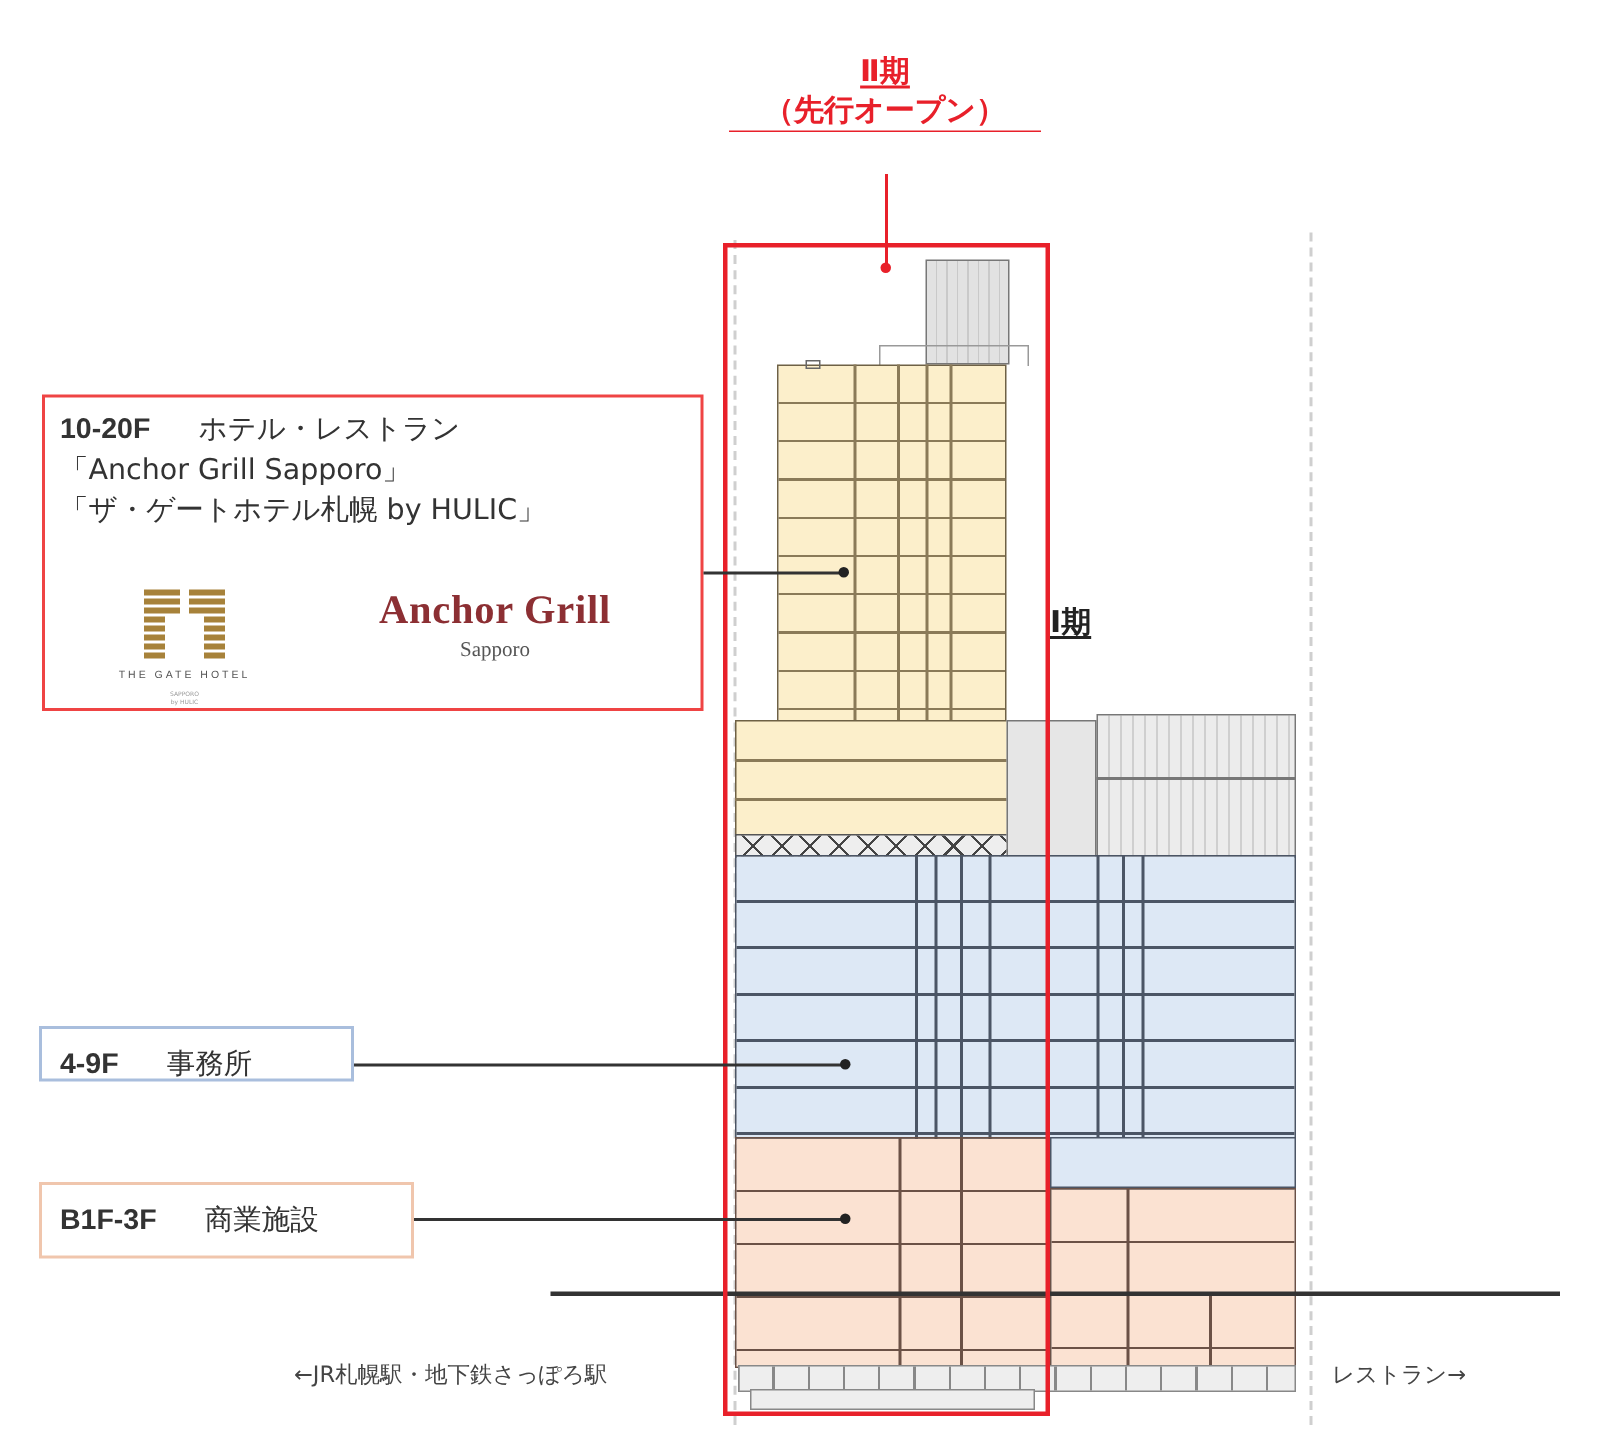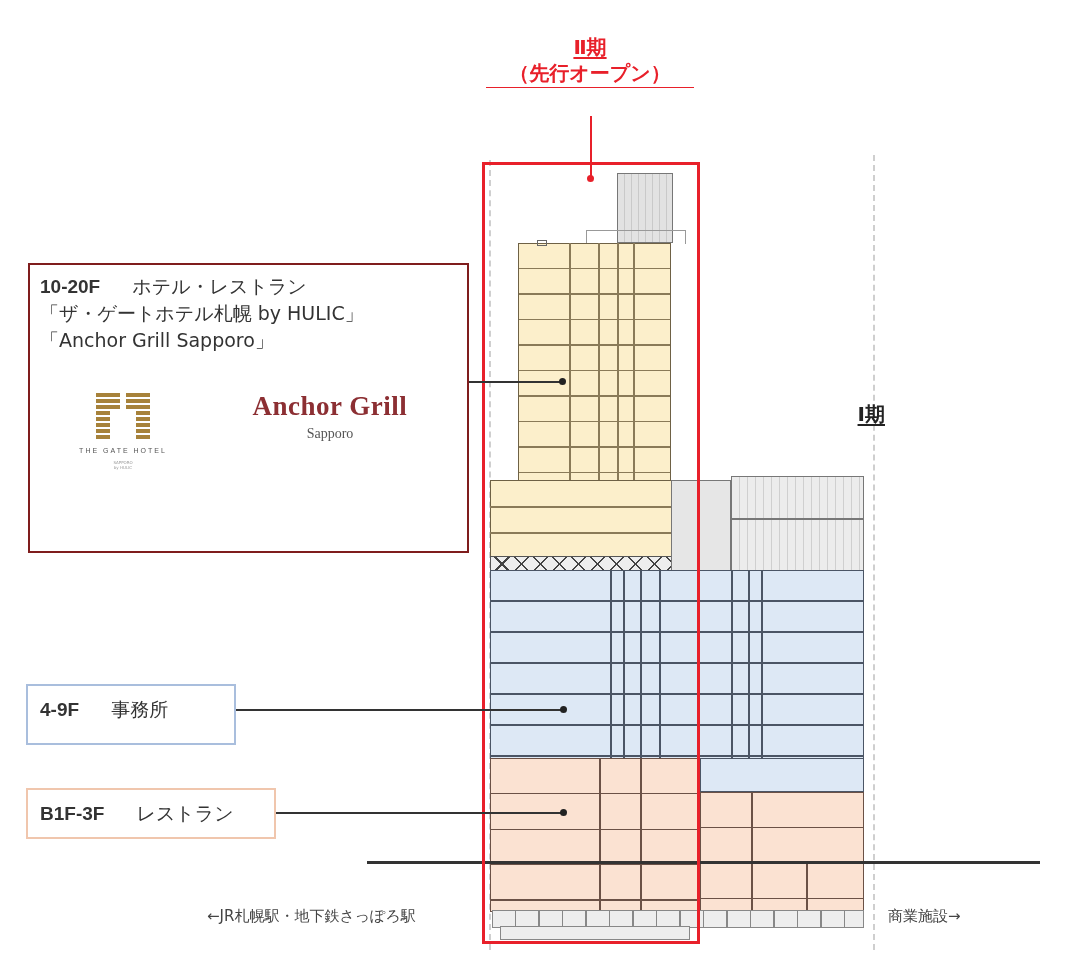--- a/index.html
+++ b/index.html
@@ -5,29 +5,29 @@
   html, body { margin: 0; padding: 0; background: #ffffff; }
   body { width: 1080px; height: 967px; position: relative; overflow: hidden;
          font-family: "DejaVu Sans", "Liberation Sans", sans-serif; color: #333; }
   .abs { position: absolute; }
 
   
   .phase2-title { left: 486px; top: 34px; width: 208px; text-align: center; color: #e8202a;
                   font-weight: bold; font-size: 20px; line-height: 26px; }
   .phase2-title .l1 { display: inline-block; text-decoration: underline; text-underline-offset: 3px; }
   .phase2-title .l2 { display: block; border-bottom: 1.5px solid #e8202a; padding-bottom: 1px; }
-  .phase1-title { left: 700px; top: 400px; width: 185px; text-align: right; color: #222;
+  .phase1-title { left: 700px; top: 400px; width: 185px; text-align: left; color: #222;
                   font-size: 20px; line-height: 28px; font-weight: bold; }
   .phase1-title .l1 { display: inline-block; text-decoration: underline; text-underline-offset: 3px; }
   .phase1-title .l2 { display: block; }
 
   
   .box { position: absolute; background: #fff; box-sizing: border-box; }
-  .box-hotel { left: 28px; top: 263px; width: 441px; height: 290px; border: 2px solid #7f1d1d; }
-  .box-office { left: 26px; top: 684px; width: 210px; height: 61px; border: 2px solid #a9bedd; }
+  .box-hotel { left: 28px; top: 263px; width: 441px; height: 211px; border: 2px solid #ef4444; }
+  .box-office { left: 26px; top: 684px; width: 210px; height: 37px; border: 2px solid #a9bedd; }
   .box-retail { left: 26px; top: 788px; width: 250px; height: 51px; border: 2px solid #f0c6ad; }
   .box-text { font-size: 19px; color: #333; line-height: 27px; }
   .floor { font-weight: bold; font-family: "Liberation Sans", sans-serif; margin-right: 26px; }
 
   .hotel-lines { left: 10px; top: 8px; }
   .logo-gate { left: 30px; top: 118px; width: 126px; height: 96px; }
   .logo-gate .bars { position: absolute; left: 36px; top: 10px; width: 54px; height: 50px; }
   .bar { position: absolute; height: 3.5px; background: #a7823a; }
   .gate-name { position: absolute; left: 0; width: 126px; top: 64px; text-align: center;
                font-size: 7px; letter-spacing: 2px; color: #555; font-family: "Liberation Sans", sans-serif; }
@@ -49,21 +49,21 @@
   .foundation { background: #eeeeee; border: 1.5px solid #888; }
 
   .red-frame { position: absolute; left: 482px; top: 162px; width: 218px; height: 782px;
                border: 3px solid #e8202a; box-sizing: border-box; }
   .red-pointer { position: absolute; left: 590px; top: 116px; width: 2px; height: 62px; background: #e8202a; }
   .red-dot { position: absolute; left: 587px; top: 175px; width: 7px; height: 7px; background: #e8202a; border-radius: 50%; }
 
   .dash-v { position: absolute; width: 0; border-left: 2px dashed #cfcfcf; }
   .ground-line { position: absolute; left: 367px; top: 861px; width: 673px; height: 3px; background: #333; }
 
-  .dir-left { left: 196px; top: 907px; font-size: 15px; color: #444; margin-left: 11px; }
+  .dir-left { left: 196px; top: 907px; font-size: 15px; color: #444; }
   .dir-right { left: 888px; top: 907px; font-size: 15px; color: #444; }
 </style>
 </head>
 <body>
 
 <div class="abs phase2-title">
   <span class="l1">Ⅱ期</span>
   <span class="l2">（先行オープン）</span>
 </div>
 <div class="red-pointer"></div>
@@ -131,22 +131,22 @@
 <div class="abs phase1-title">
   <span class="l1">Ⅰ期</span>
 </div>
 
 <div class="box box-hotel">
   <div class="abs hotel-lines box-text">
     <div>
       <span class="floor">10-20F</span>
       <span>ホテル・レストラン</span>
     </div>
+    <div>「Anchor Grill Sapporo」</div>
     <div>「ザ・ゲートホテル札幌 by HULIC」</div>
-    <div>「Anchor Grill Sapporo」</div>
   </div>
 
   <div class="abs logo-gate">
     <div class="bars">
       <div class="bar" style="left:0; top:0; width:24px;"></div>
       <div class="bar" style="left:30px; top:0; width:24px;"></div>
       <div class="bar" style="left:0; top:6px; width:24px;"></div>
       <div class="bar" style="left:30px; top:6px; width:24px;"></div>
       <div class="bar" style="left:0; top:12px; width:24px;"></div>
       <div class="bar" style="left:30px; top:12px; width:24px;"></div>
@@ -181,20 +181,20 @@
     <span class="floor">4-9F</span>
     <span>事務所</span>
   </div>
 </div>
 <div class="connector" style="left:236px; top:709px; width:327px;"></div>
 <div class="dot" style="left:560px; top:706px;"></div>
 
 <div class="box box-retail">
   <div class="abs box-text" style="left:12px; top:10px;">
     <span class="floor">B1F-3F</span>
-    <span>レストラン</span>
+    <span>商業施設</span>
   </div>
 </div>
 <div class="connector" style="left:276px; top:812px; width:287px;"></div>
 <div class="dot" style="left:560px; top:809px;"></div>
 
 <div class="abs dir-left">←JR札幌駅・地下鉄さっぽろ駅</div>
-<div class="abs dir-right">商業施設→</div>
+<div class="abs dir-right">レストラン→</div>
 
 </body></html>

